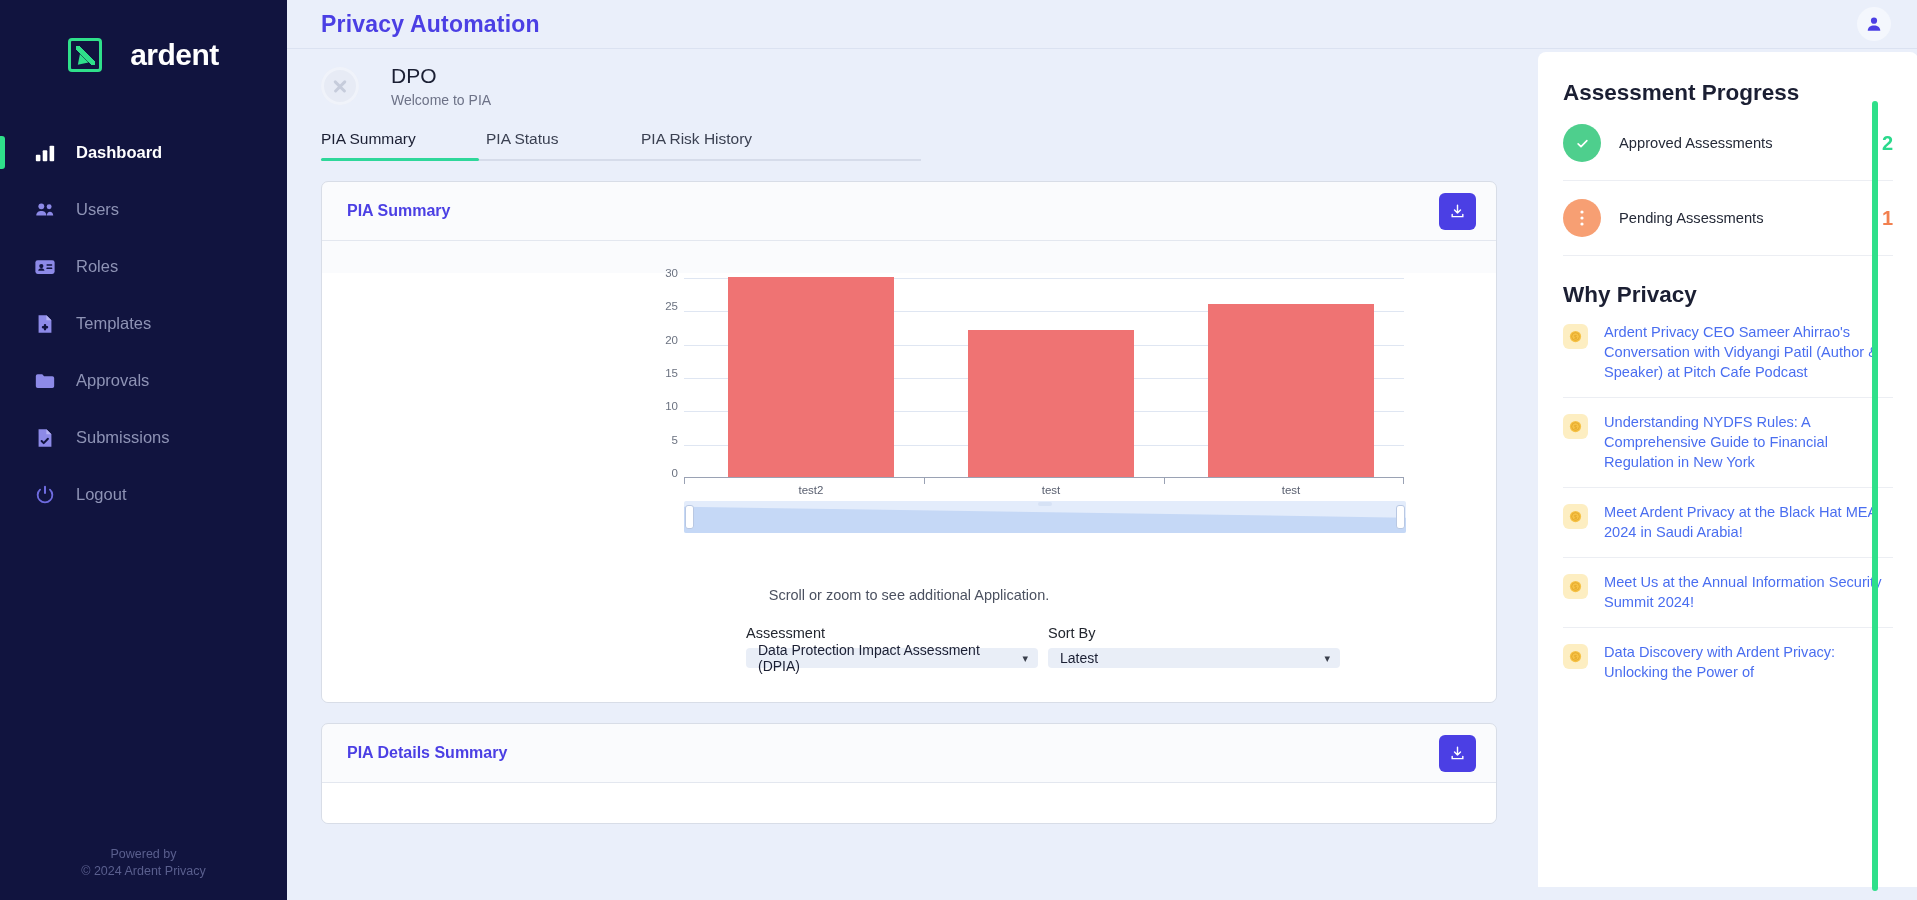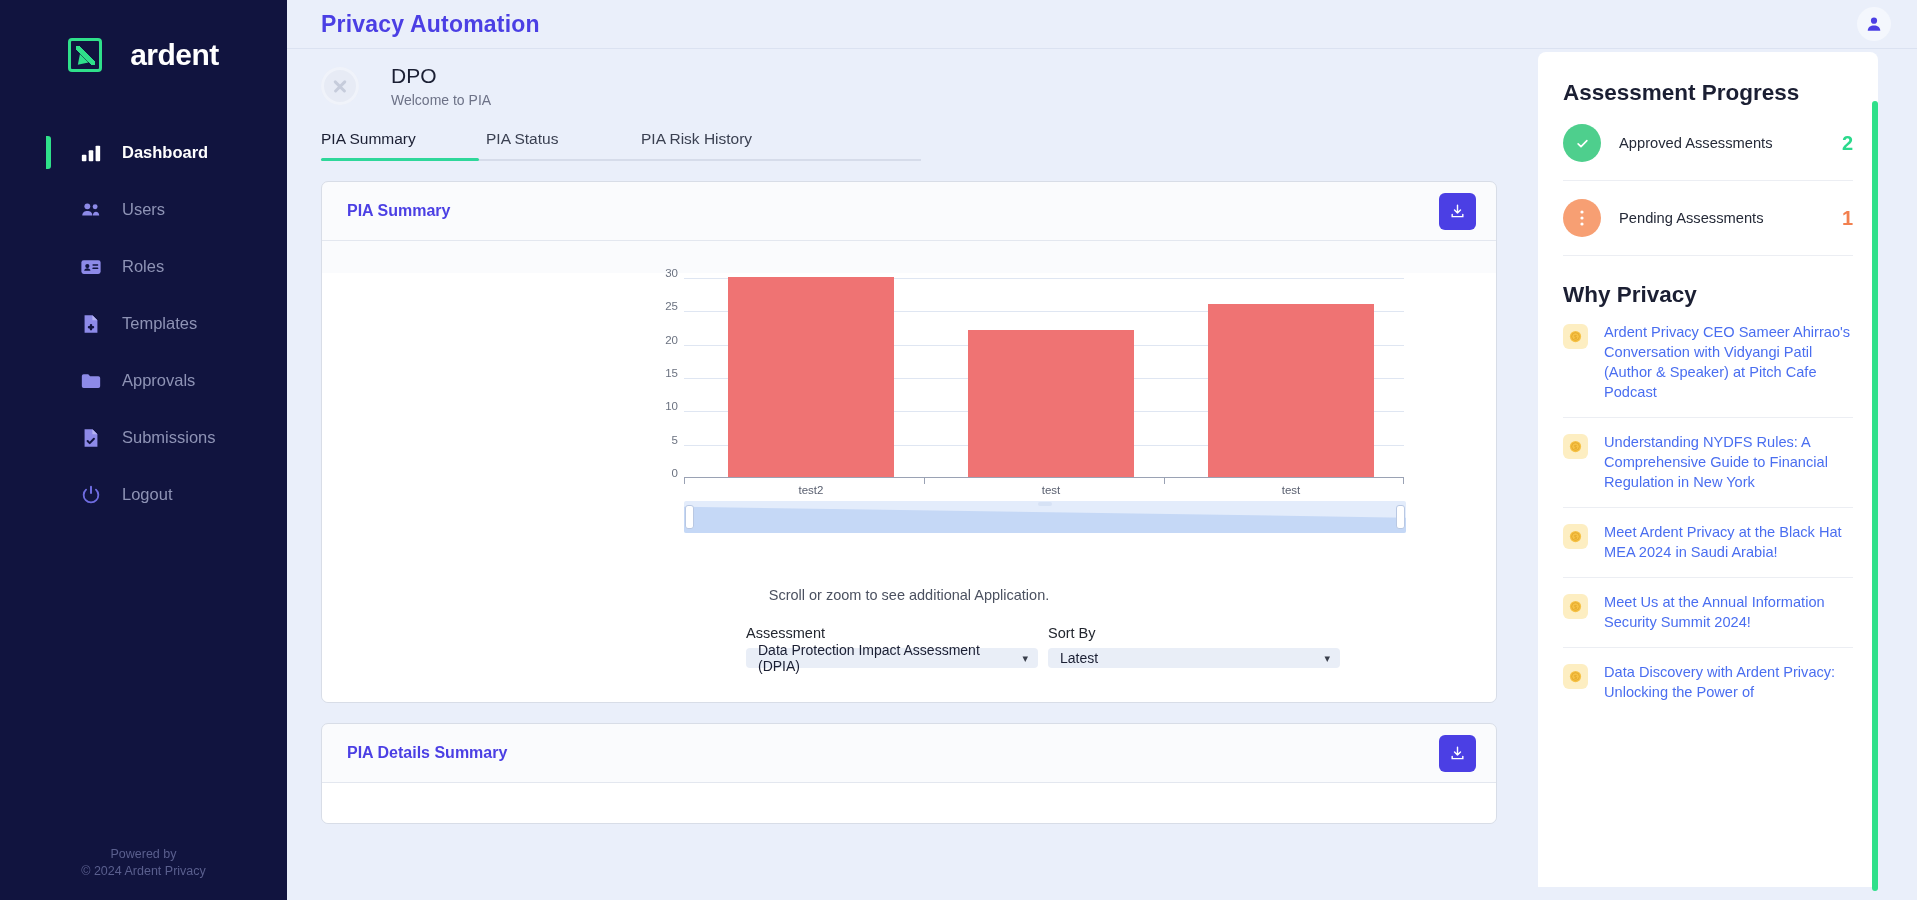--- a/index.html
+++ b/index.html
@@ -41,21 +41,21 @@
     position: absolute; left: 4px; bottom: 3px;
     width: 0; height: 0;
     border-left: 6px solid transparent;
     border-right: 6px solid transparent;
     border-bottom: 9px solid #2fe08a;
     transform: rotate(-135deg);
   }
   .logo-text {
     color: #ffffff; font-size: 30px; font-weight: 700; letter-spacing: -0.5px;
   }
-  .nav { margin-top: 14px; flex: 1; margin-left: 46px; }
+  .nav { margin-top: 14px; flex: 1; }
   .nav-item {
     display: flex; align-items: center; gap: 20px;
     height: 57px; padding-left: 34px;
     color: #8e93b5; font-size: 16.5px;
     position: relative; cursor: pointer;
   }
   .nav-item.active { color: #ffffff; font-weight: 700; }
   .nav-item.active::before {
     content: ""; position: absolute; left: 0; top: 12px;
     width: 5px; height: 33px; background: #2fe08a; border-radius: 0 3px 3px 0;
@@ -195,21 +195,21 @@
   .sel .cv { margin-left: 8px; color: #3a3f4c; font-size: 11px; }
   .sel.wide { width: 292px; }
   .sel.wide2 { width: 292px; justify-content: space-between; }
 
   
   .right-pane {
     width: 385px; flex: 0 0 385px;
     padding: 0 0 0 0; position: relative;
   }
   .rp-card {
-    background: #ffffff; width: 340px; margin-left: 6px; margin-top: 3px;
+    background: #ffffff; width: 380px; margin-left: 6px; margin-top: 3px;
     border-radius: 8px 8px 0 0;
     height: 835px; overflow: hidden;
     padding: 0 25px;
   }
   .rp-h2 { font-size: 22.5px; color: #1b1f33; font-weight: 700; padding-top: 28px; }
   .prog-row {
     display: flex; align-items: center; gap: 18px; padding: 18px 0;
     border-bottom: 1px solid #eceef3;
   }
   .prog-dot {

